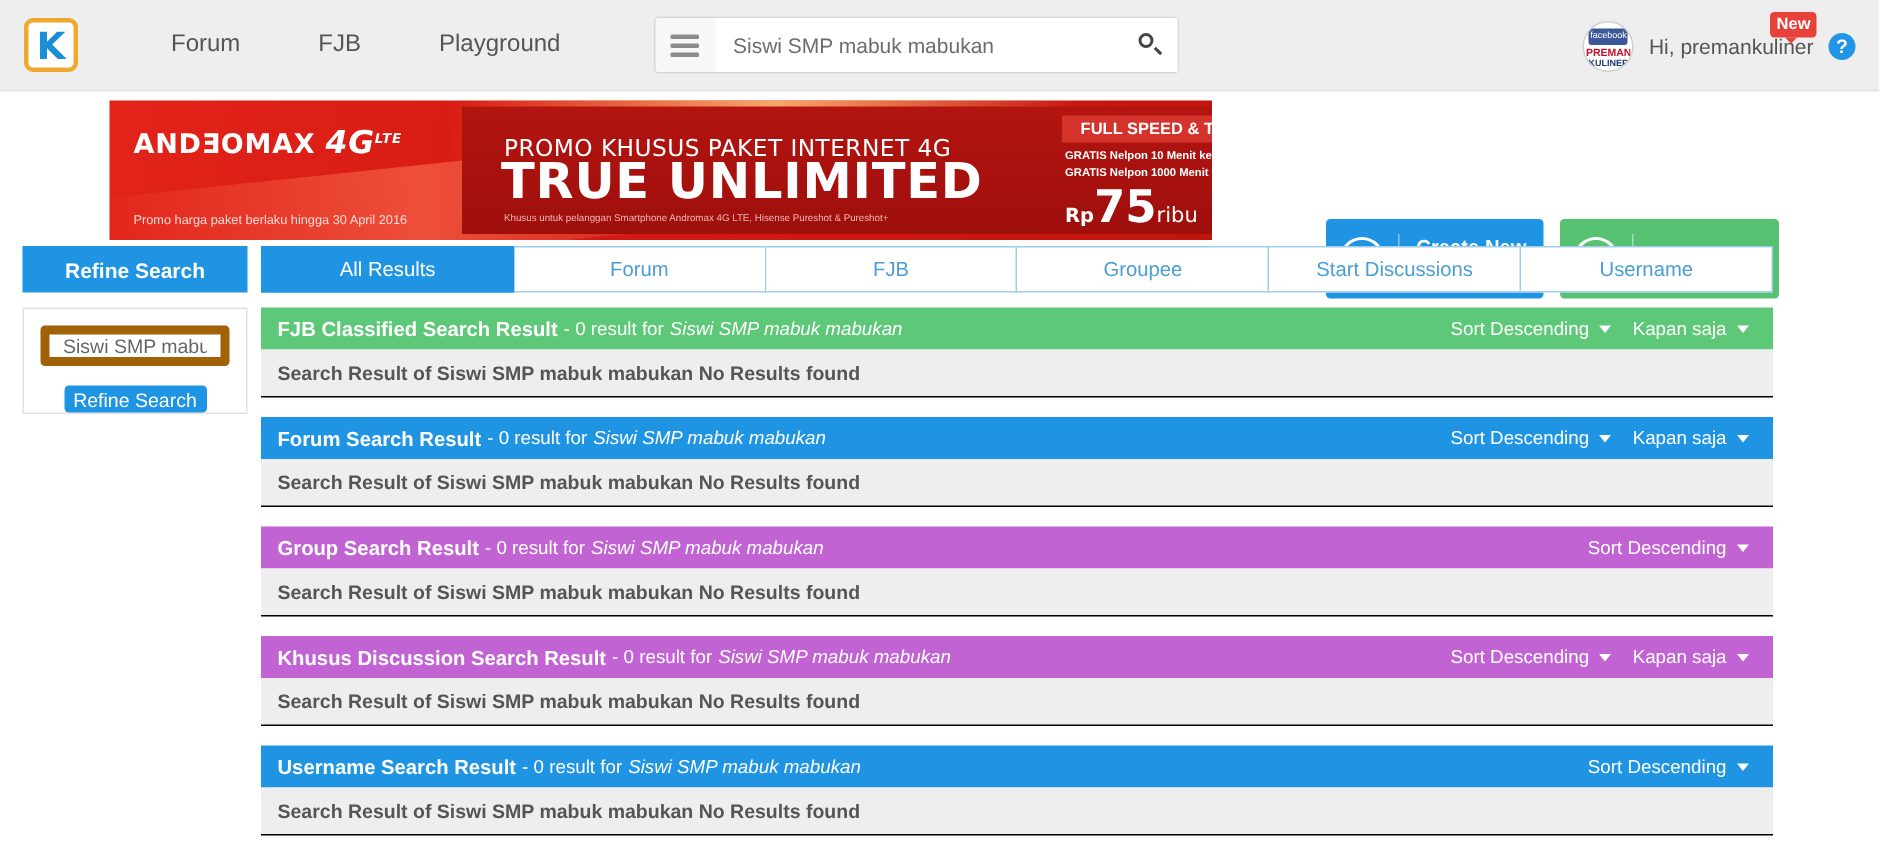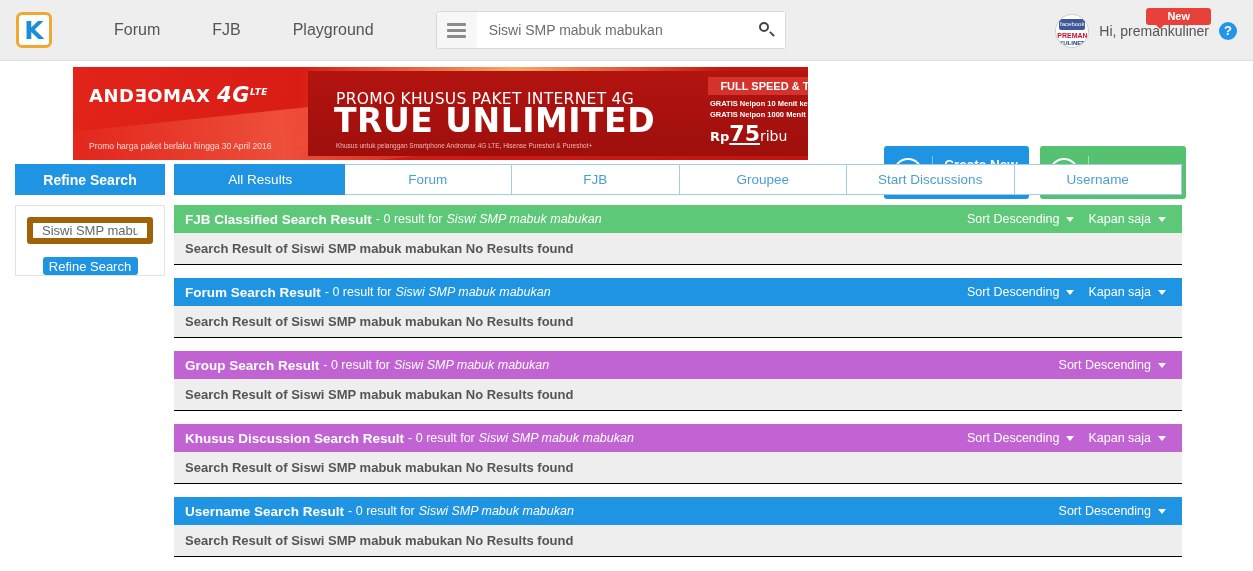--- a/index.html
+++ b/index.html
@@ -90,21 +90,21 @@
   .avatar .av-bot{
     position:absolute;left:1px;top:24px;width:30px;height:8px;
     color:#1b3a75;font-size:6px;font-weight:bold;text-align:center;line-height:8px;
     overflow:hidden;
   }
   .greeting{color:#555;font-size:14px;margin-left:10px;}
   .new-badge{
     position:absolute;right:26px;top:8px;
     background:#e8413a;color:#fff;
     font-size:11px;font-weight:bold;
-    padding:2px 21px;border-radius:3px;
+    padding:2px 4px;border-radius:3px;
     line-height:13px;
   }
   .new-badge::after{
     content:"";position:absolute;left:10px;bottom:-4px;
     border-left:4px solid transparent;border-right:4px solid transparent;
     border-top:4px solid #e8413a;
   }
   .help-icon{
     width:18px;height:18px;border-radius:50%;
     background:#2196e8;color:#fff;
@@ -171,21 +171,21 @@
     font-size:11px;font-weight:bold;text-align:center;
     padding:3px 0;white-space:nowrap;
   }
   .ad-g1{position:absolute;left:2px;top:28px;color:#fff;font-size:7.5px;white-space:nowrap;font-weight:bold;}
   .ad-g2{position:absolute;left:2px;top:39px;color:#fff;font-size:7.5px;white-space:nowrap;font-weight:bold;}
   .ad-price{
     position:absolute;left:2px;top:50px;color:#fff;white-space:nowrap;
     font-family:"DejaVu Sans", sans-serif;
   }
   .ad-price .rp{font-size:13px;font-weight:bold;}
-  .ad-price .num{font-size:22px;font-weight:bold;text-decoration:underline;}
+  .ad-price .num{font-size:30px;font-weight:bold;}
   .ad-price .rb{font-size:14px;}
   .cta-btn{
     position:absolute;top:85px;height:53px;
     display:flex;align-items:center;
     border-radius:3px;cursor:pointer;color:#fff;
     box-sizing:border-box;
   }
   .cta-thread{left:884px;width:145px;background:#1e94e3;}
   .cta-sell{left:1040px;width:146px;background:#5cb85c;background:#56c271;}
   .cta-icon{
@@ -241,21 +241,21 @@
   }
   .tab{
     flex:1;height:31px;
     border:1px solid #9fcdea;
     border-left:none;
     background:#fff;color:#4a9ed4;
     font-size:13.5px;
     display:flex;align-items:center;justify-content:center;
     cursor:pointer;box-sizing:border-box;
   }
-  .tab:first-child{border-left:3px solid #701a75;}
+  .tab:first-child{border-left:1px solid #701a75;}
   .tab.active{background:#1e94e3;color:#fff;border-color:#1e94e3;}
   .section{position:absolute;left:174px;width:1008px;}
   .sec-head{
     height:28px;display:flex;align-items:center;
     padding:0 12px 0 11px;box-sizing:border-box;
     color:#fff;
   }
   .sec-head.green{background:#5cc878;}
   .sec-head.blue{background:#1e94e3;}
   .sec-head.purple{background:#c263d4;}

